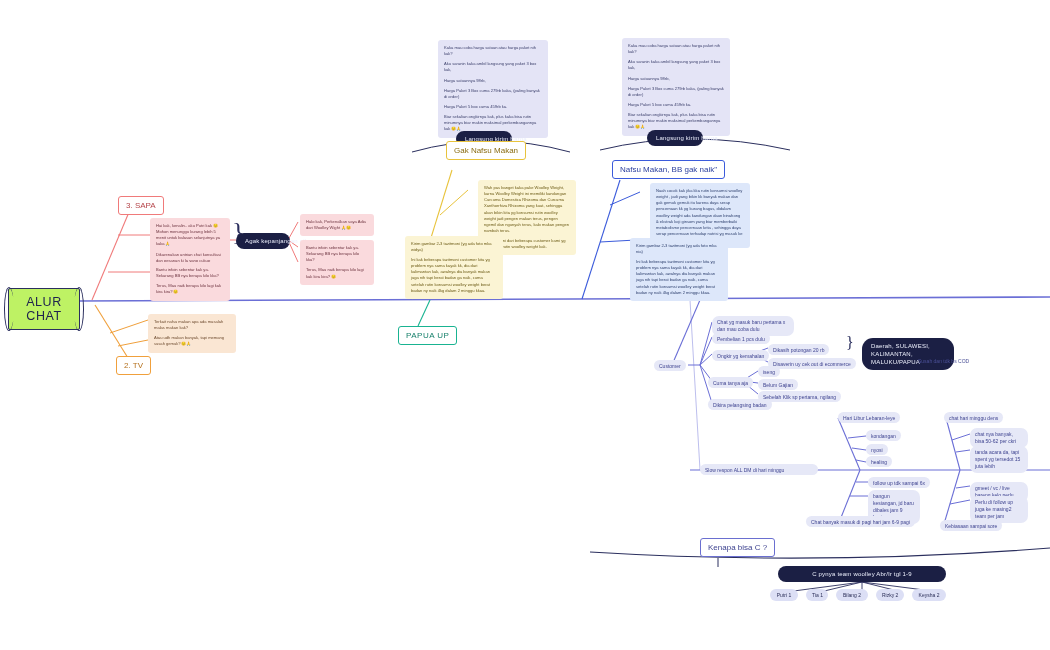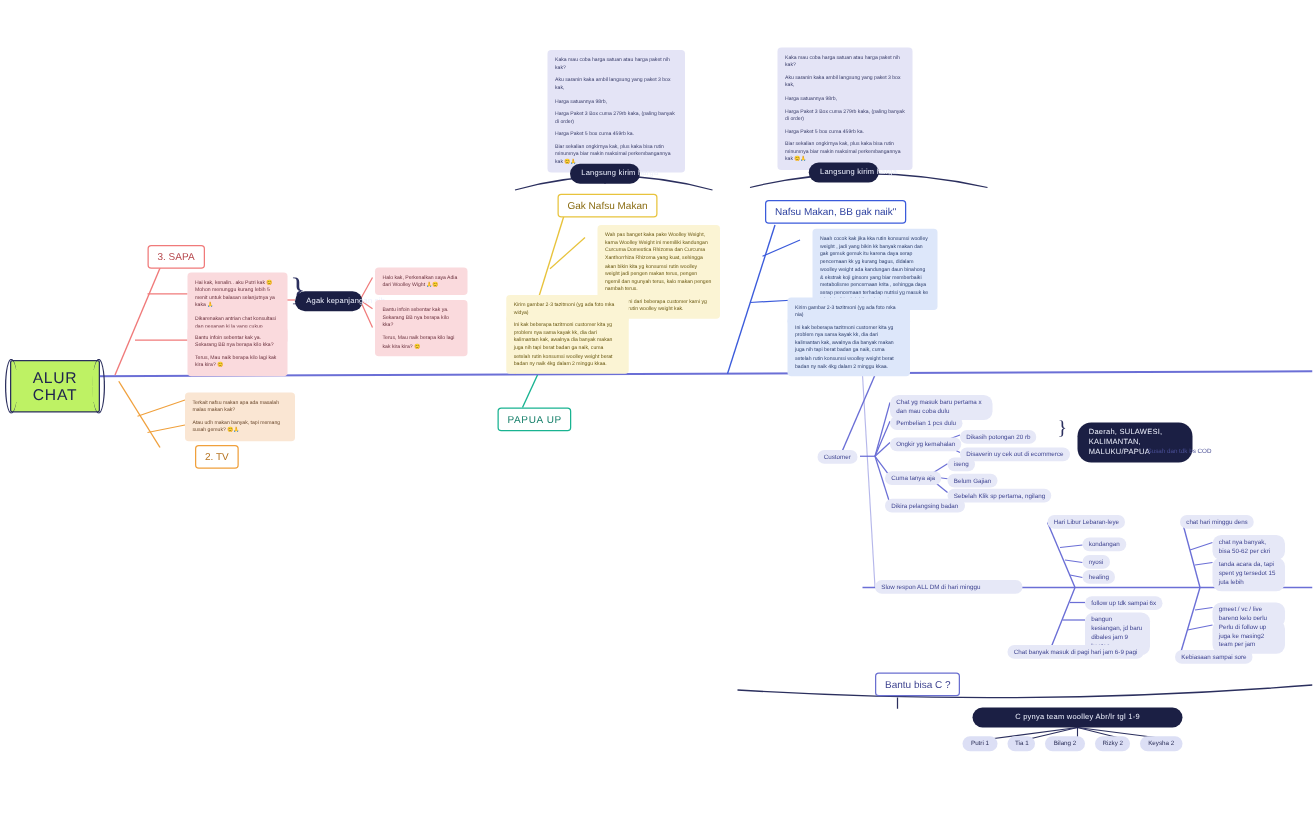--- a/index.html
+++ b/index.html
@@ -185,21 +185,21 @@
   </div>
   <div class="node sticky s-pink" style="left:300px;top:240px;width:74px;">
     <p>Bantu infoin sebentar kak ya. Sekarang BB nya berapa kilo kka?</p>
     <p>Terus, Mau naik berapa kilo lagi kak kira kira? 😊</p>
   </div>
 
   <div class="node sticky s-peach" style="left:148px;top:314px;width:88px;">
     <p>Terkait nafsu makan apa ada masalah malas makan kak?</p>
     <p>Atau udh makan banyak, tapi memang susah gemuk? 😊🙏</p>
   </div>
-  <div class="node cat-box cat-orange" style="left:116px;top:356px;margin-left:40px;">2. TV</div>
+  <div class="node cat-box cat-orange" style="left:116px;top:356px;">2. TV</div>
 
   <div class="node cat-box cat-green" style="left:398px;top:326px;">PAPUA UP</div>
 
   <div class="node sticky s-lav" style="left:438px;top:40px;width:110px;">
     <p>Kaka mau coba harga satuan atau harga paket nih kak?</p>
     <p>Aku saranin kaka ambil langsung yang paket 3 box kak,</p>
     <p>Harga satuannya 98rb,</p>
     <p>Harga Paket 3 Box cuma 279rb kaka, (paling banyak di order)</p>
     <p>Harga Paket 5 box cuma 459rb ka.</p>
     <p>Biar sekalian ongkirnya kak, plus kaka bisa rutin minumnya biar makin maksimal perkembangannya kak 😊🙏</p>
@@ -209,21 +209,21 @@
   <div class="node sticky s-lav" style="left:622px;top:38px;width:108px;">
     <p>Kaka mau coba harga satuan atau harga paket nih kak?</p>
     <p>Aku saranin kaka ambil langsung yang paket 3 box kak,</p>
     <p>Harga satuannya 98rb,</p>
     <p>Harga Paket 3 Box cuma 279rb kaka, (paling banyak di order)</p>
     <p>Harga Paket 5 box cuma 459rb ka.</p>
     <p>Biar sekalian ongkirnya kak, plus kaka bisa rutin minumnya biar makin maksimal perkembangannya kak 😊🙏</p>
   </div>
   <div class="node pill-dark" style="left:647px;top:130px;width:56px;">Langsung kirim harga</div>
 
-  <div class="node cat-box cat-yellow" style="left:446px;top:155px;">Gak Nafsu Makan</div>
+  <div class="node cat-box cat-yellow" style="left:446px;top:141px;">Gak Nafsu Makan</div>
 
   <div class="node sticky s-yellow" style="left:478px;top:180px;width:98px;">
     <p>Wah pas banget kaka pake Woolley Weight, karna Woolley Weight ini memiliki kandungan Curcuma Domestica Rhizoma dan Curcuma Xanthorrhiza Rhizoma yang kuat, sehingga akan bikin kita yg konsumsi rutin woolley weight jadi pengen makan terus, pengen ngemil dan ngunyah terus, kalo makan pengen nambah terus.</p>
     <p>Ini testimoni dari beberapa customer kami yg konsumsi rutin woolley weight kak.</p>
   </div>
   <div class="node sticky s-yellow" style="left:405px;top:236px;width:98px;">
     <p>Kirim gambar 2-3 tazitmoni (yg ada foto mka widya)</p>
   </div>
   <div class="node sticky s-yellow" style="left:405px;top:252px;width:98px;">
     <p>Ini kak beberapa tazitmoni customer kita yg problem nya sama kayak kk, dia dari kalimantan kak, awalnya dia banyak makan juga nih tapi berat badan ga naik, cuma setelah rutin konsumsi woolley weight berat badan ny naik 4kg dalam 2 minggu kkaa.</p>
@@ -272,21 +272,21 @@
   <div class="lbl multi" style="left:868px;top:490px;width:52px;">bangun kesiangan, jd baru dibales jam 9 keatas</div>
   <div class="lbl" style="left:806px;top:516px;">Chat banyak masuk di pagi hari jam 6-9 pagi</div>
 
   <div class="lbl" style="left:944px;top:412px;">chat hari minggu dens</div>
   <div class="lbl multi" style="left:970px;top:428px;width:58px;">chat nya banyak, bisa 50-62 per ckri</div>
   <div class="lbl multi" style="left:970px;top:446px;width:58px;">tanda acara da, tapi spent yg tersedot 15 juta lebih</div>
   <div class="lbl multi" style="left:970px;top:482px;width:58px;">gmeet / vc / live bareng kelo perlu</div>
   <div class="lbl multi" style="left:970px;top:496px;width:58px;">Perlu di follow up juga ke masing2 team per jam</div>
   <div class="lbl" style="left:940px;top:520px;">Kebiasaan sampai sore</div>
 
-  <div class="node cat-box cat-indigo" style="left:700px;top:538px;">Bantu bisa C ?</div>
+  <div class="node cat-box cat-indigo" style="left:700px;top:538px;">Kenapa bisa C ?</div>
 
   <div class="node pill-dark" style="left:778px;top:566px;width:168px;">C pynya team woolley Abr/lr tgl 1-9</div>
 
   <div class="node pill-soft" style="left:770px;top:589px;width:28px;">Putri 1</div>
   <div class="node pill-soft" style="left:806px;top:589px;width:22px;">Tia 1</div>
   <div class="node pill-soft" style="left:836px;top:589px;width:32px;">Bilang 2</div>
   <div class="node pill-soft" style="left:876px;top:589px;width:28px;">Rizky 2</div>
   <div class="node pill-soft" style="left:912px;top:589px;width:34px;">Keysha 2</div>
 
 </div>

